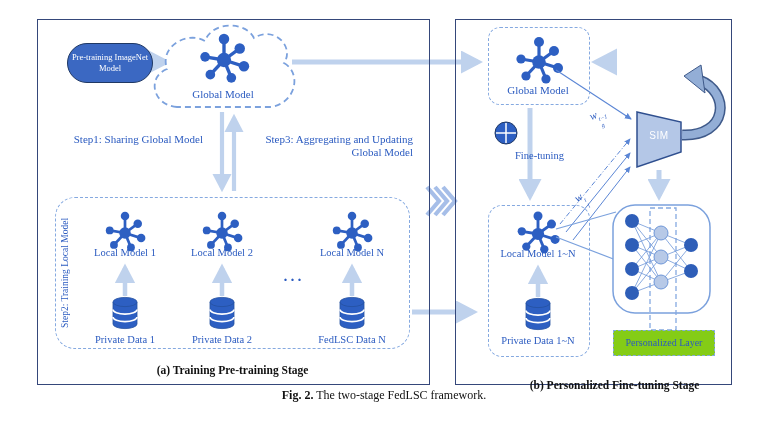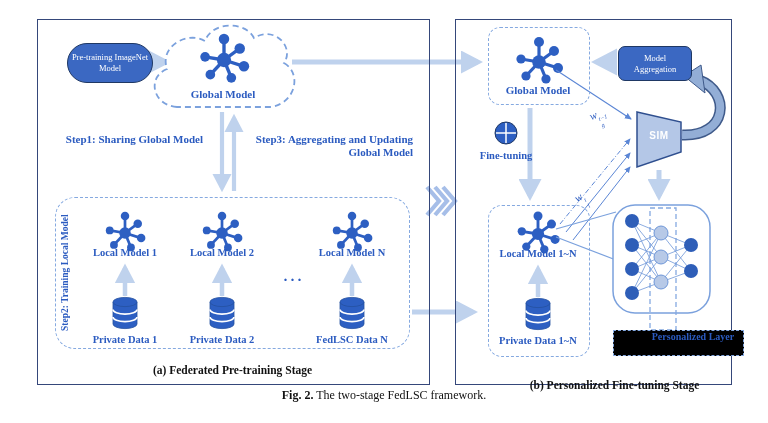--- a/index.html
+++ b/index.html
@@ -1,21 +1,21 @@
 <!DOCTYPE html>
 <html><head>
 <meta charset="utf-8">
 <style>
   html,body{margin:0;padding:0;background:#ffffff;}
   #fig{position:relative;width:768px;height:423px;background:#ffffff;overflow:hidden;
        font-family:"Liberation Serif",serif;}
   .abs{position:absolute;}
   .panel{position:absolute;border:1.6px solid #35477a;background:transparent;}
   .dashedbox{position:absolute;border:1.6px dashed #85a9e0;border-radius:20px;background:transparent;}
-  .bluelabel{position:absolute;color:#2b5bc0;font-weight:bold;text-align:center;line-height:1.15;}
+  .bluelabel{position:absolute;color:#2b5bc0;font-weight:normal;text-align:center;line-height:1.15;}
   .fillbox{position:absolute;background:#3b68c2;border:1.5px solid #1f3864;color:#ffffff;
            text-align:center;display:flex;align-items:center;justify-content:center;line-height:1.25;}
   .panelcap{position:absolute;color:#111111;font-weight:bold;text-align:center;font-size:11.5px;}
   .figcap{position:absolute;color:#111111;text-align:center;font-size:12px;width:100%;}
   .vert{writing-mode:vertical-rl;transform:rotate(180deg);}
   .wlabel{position:absolute;color:#2b5bc0;font-size:11px;font-style:italic;}
   .wlabel .ss{display:inline-flex;flex-direction:column;font-size:7.5px;line-height:7px;vertical-align:-4px;}
   .ellip{position:absolute;color:#2b5bc0;font-weight:bold;font-size:15px;letter-spacing:2px;}
   svg{position:absolute;left:0;top:0;}
 </style>
@@ -173,43 +173,40 @@
   <div class="dashedbox" style="left:55px;top:197px;width:353px;height:150px;"></div>
   <div class="bluelabel vert" style="left:58px;top:203px;height:140px;width:14px;font-size:9.5px;line-height:14px;">Step2: Training Local Model</div>
 
   <div class="bluelabel" style="left:75px;top:247px;width:100px;font-size:10.5px;">Local Model 1</div>
   <div class="bluelabel" style="left:172px;top:247px;width:100px;font-size:10.5px;">Local Model 2</div>
   <div class="bluelabel" style="left:302px;top:247px;width:100px;font-size:10.5px;">Local Model N</div>
   <div class="ellip" style="left:283px;top:272px;">···</div>
   <div class="bluelabel" style="left:75px;top:334px;width:100px;font-size:10.5px;">Private Data 1</div>
   <div class="bluelabel" style="left:172px;top:334px;width:100px;font-size:10.5px;">Private Data 2</div>
   <div class="bluelabel" style="left:302px;top:334px;width:100px;font-size:10.5px;">FedLSC Data N</div>
-  <div class="panelcap" style="left:37px;top:364px;width:391px;">(a) Federated Pre-training Stage</div>
+  <div class="panelcap" style="left:37px;top:364px;width:391px;">(a) Training Pre-training Stage</div>
 
   <div class="dashedbox" style="left:488px;top:27px;width:100px;height:76px;border-radius:12px;"></div>
   <div class="bluelabel" style="left:488px;top:84px;width:100px;font-size:11px;">Global Model</div>
-  <div class="fillbox" style="left:618px;top:46px;width:64px;height:33px;border-radius:7px;font-size:8.5px;padding:0 4px;">
-    <span>Model Aggregation</span>
-  </div>
   <div class="wlabel" style="left:591px;top:107px;transform:rotate(-22deg);"><i>w</i><span class="ss">
         <sup style="font-style:italic;">t−1</sup>
         <sub style="font-style:italic;">g</sub>
       </span></div>
-  <div class="abs" style="left:637px;top:130px;width:44px;text-align:center;color:#ffffff;font-weight:bold;font-size:10px;font-family:'Liberation Sans',sans-serif;letter-spacing:0.5px;">SIM</div>
-  <div class="bluelabel" style="left:466px;top:150px;width:80px;font-size:10.5px;">Fine-tuning</div>
+  <div class="abs" style="left:637px;top:130px;width:44px;text-align:center;color:#ffffff;font-weight:normal;font-size:10px;font-family:'Liberation Sans',sans-serif;letter-spacing:0.5px;">SIM</div>
+  <div class="bluelabel" style="left:484px;top:150px;width:80px;font-size:10.5px;text-align:right;">Fine-tuning</div>
   <div class="wlabel" style="left:577px;top:190px;transform:rotate(-32deg);"><i>w</i><span class="ss">
         <sup style="font-style:italic;">t</sup>
         <sub style="font-style:italic;">l</sub>
       </span></div>
 
   <div class="dashedbox" style="left:488px;top:205px;width:100px;height:150px;border-radius:14px;"></div>
   <div class="bluelabel" style="left:483px;top:248px;width:110px;font-size:10.5px;">Local Model 1~N</div>
   <div class="bluelabel" style="left:483px;top:335px;width:110px;font-size:10.5px;">Private Data 1~N</div>
 
-  <div class="abs" style="left:613px;top:330px;width:100px;height:24px;border:1.6px dashed #85a9e0;background:#000000;display:flex;justify-content:center;padding-left:29px;">
+  <div class="abs" style="left:613px;top:330px;width:100px;height:24px;border:1.6px dashed #85a9e0;background:#84cc16;display:flex;align-items:center;justify-content:center;">
     <span class="bluelabel" style="position:static;font-size:10px;">Personalized Layer</span>
   </div>
   <div class="panelcap" style="left:455px;top:379px;width:319px;">(b) Personalized Fine-tuning Stage</div>
 
   <div class="figcap" style="top:388px;">
     <span style="font-weight:bold;">Fig. 2.</span><span> The two-stage FedLSC framework.</span>
   </div>
 
 </div>
 

